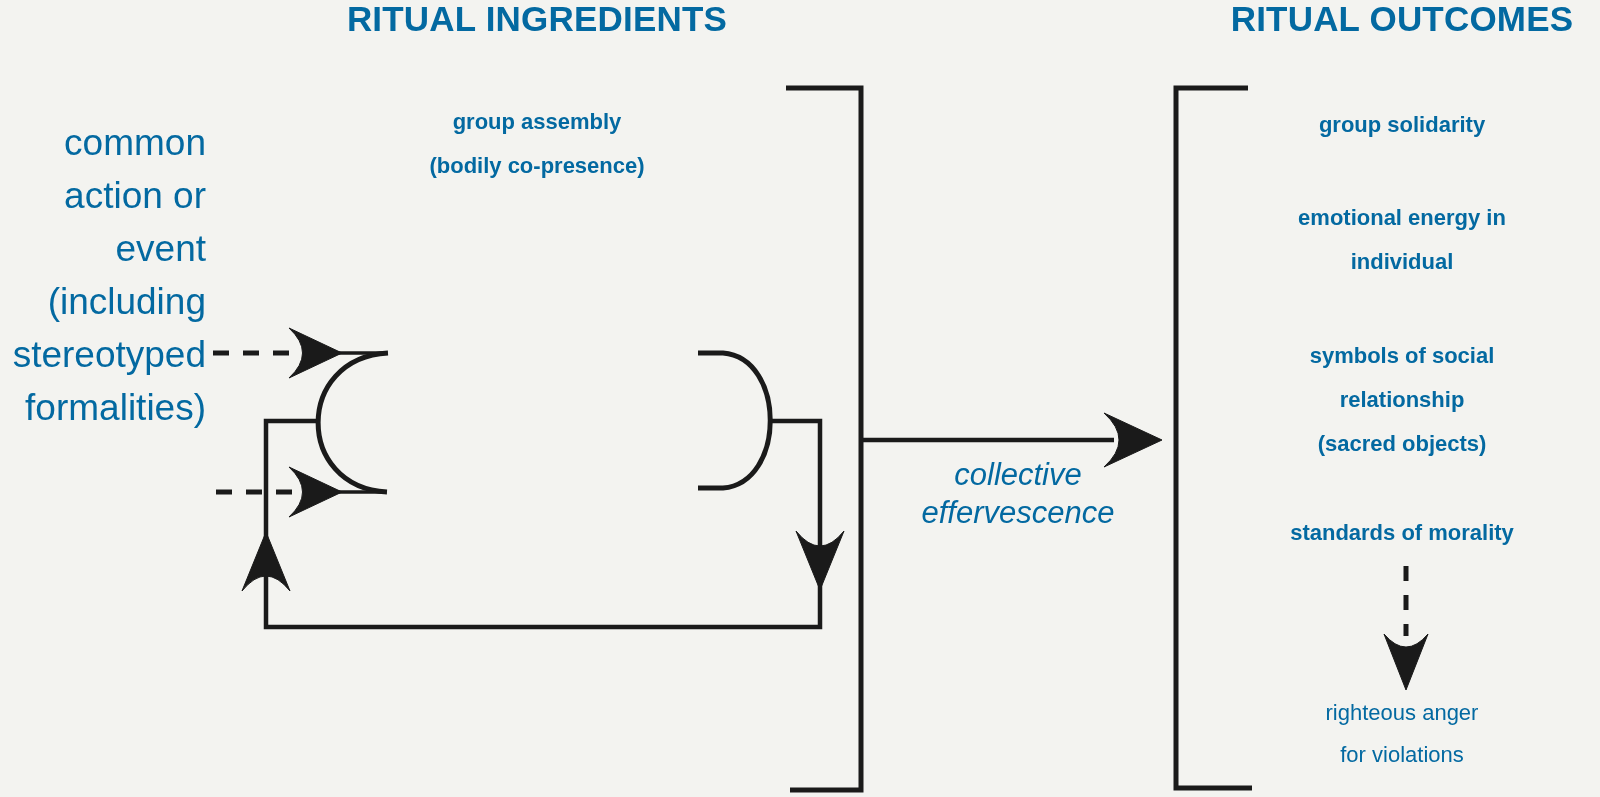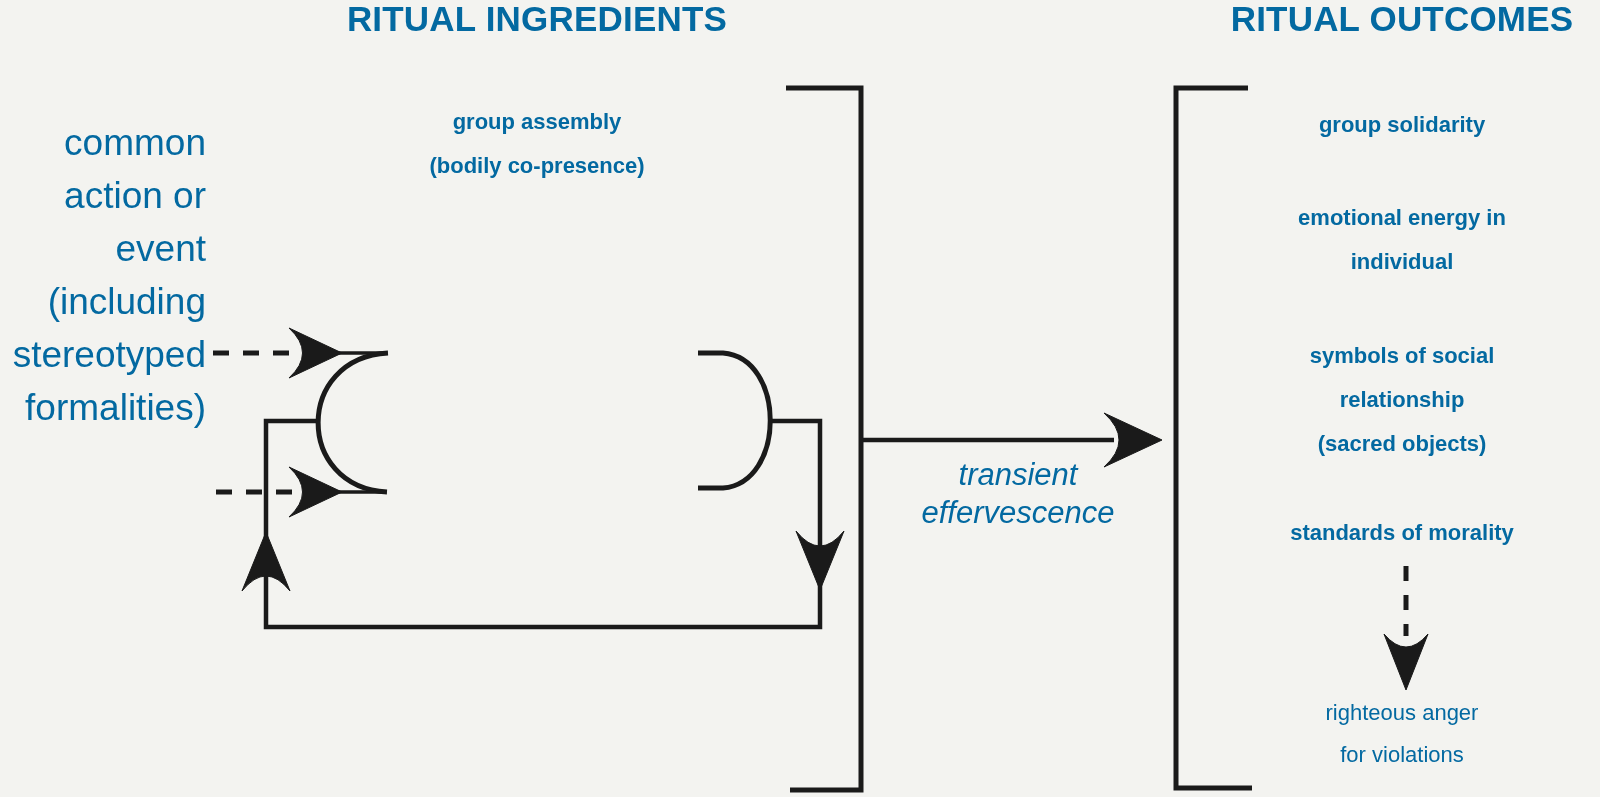--- a/index.html
+++ b/index.html
@@ -93,21 +93,21 @@
   <div class="t side right" style="left:10px; top:116px; width:196px;">common
 action or
 event
 (including
 stereotyped
 formalities)</div>
 
   <div class="t bold" style="left:337px; top:100px; width:400px;">group assembly
 (bodily co-presence)</div>
 
-  <div class="t italic proc" style="left:888px; top:456px; width:260px; line-height:38px;">transient
+  <div class="t italic proc" style="left:888px; top:456px; width:260px; line-height:38px;">collective
 effervescence</div>
 
   <div class="t bold" style="left:1192px; top:103px; width:420px;">group solidarity</div>
   <div class="t bold" style="left:1192px; top:196px; width:420px;">emotional energy in
 individual</div>
   <div class="t bold" style="left:1192px; top:334px; width:420px;">symbols of social
 relationship
 (sacred objects)</div>
   <div class="t bold" style="left:1192px; top:511px; width:420px;">standards of morality</div>
   <div class="t" style="left:1192px; top:692px; width:420px; line-height:42px;">righteous anger

